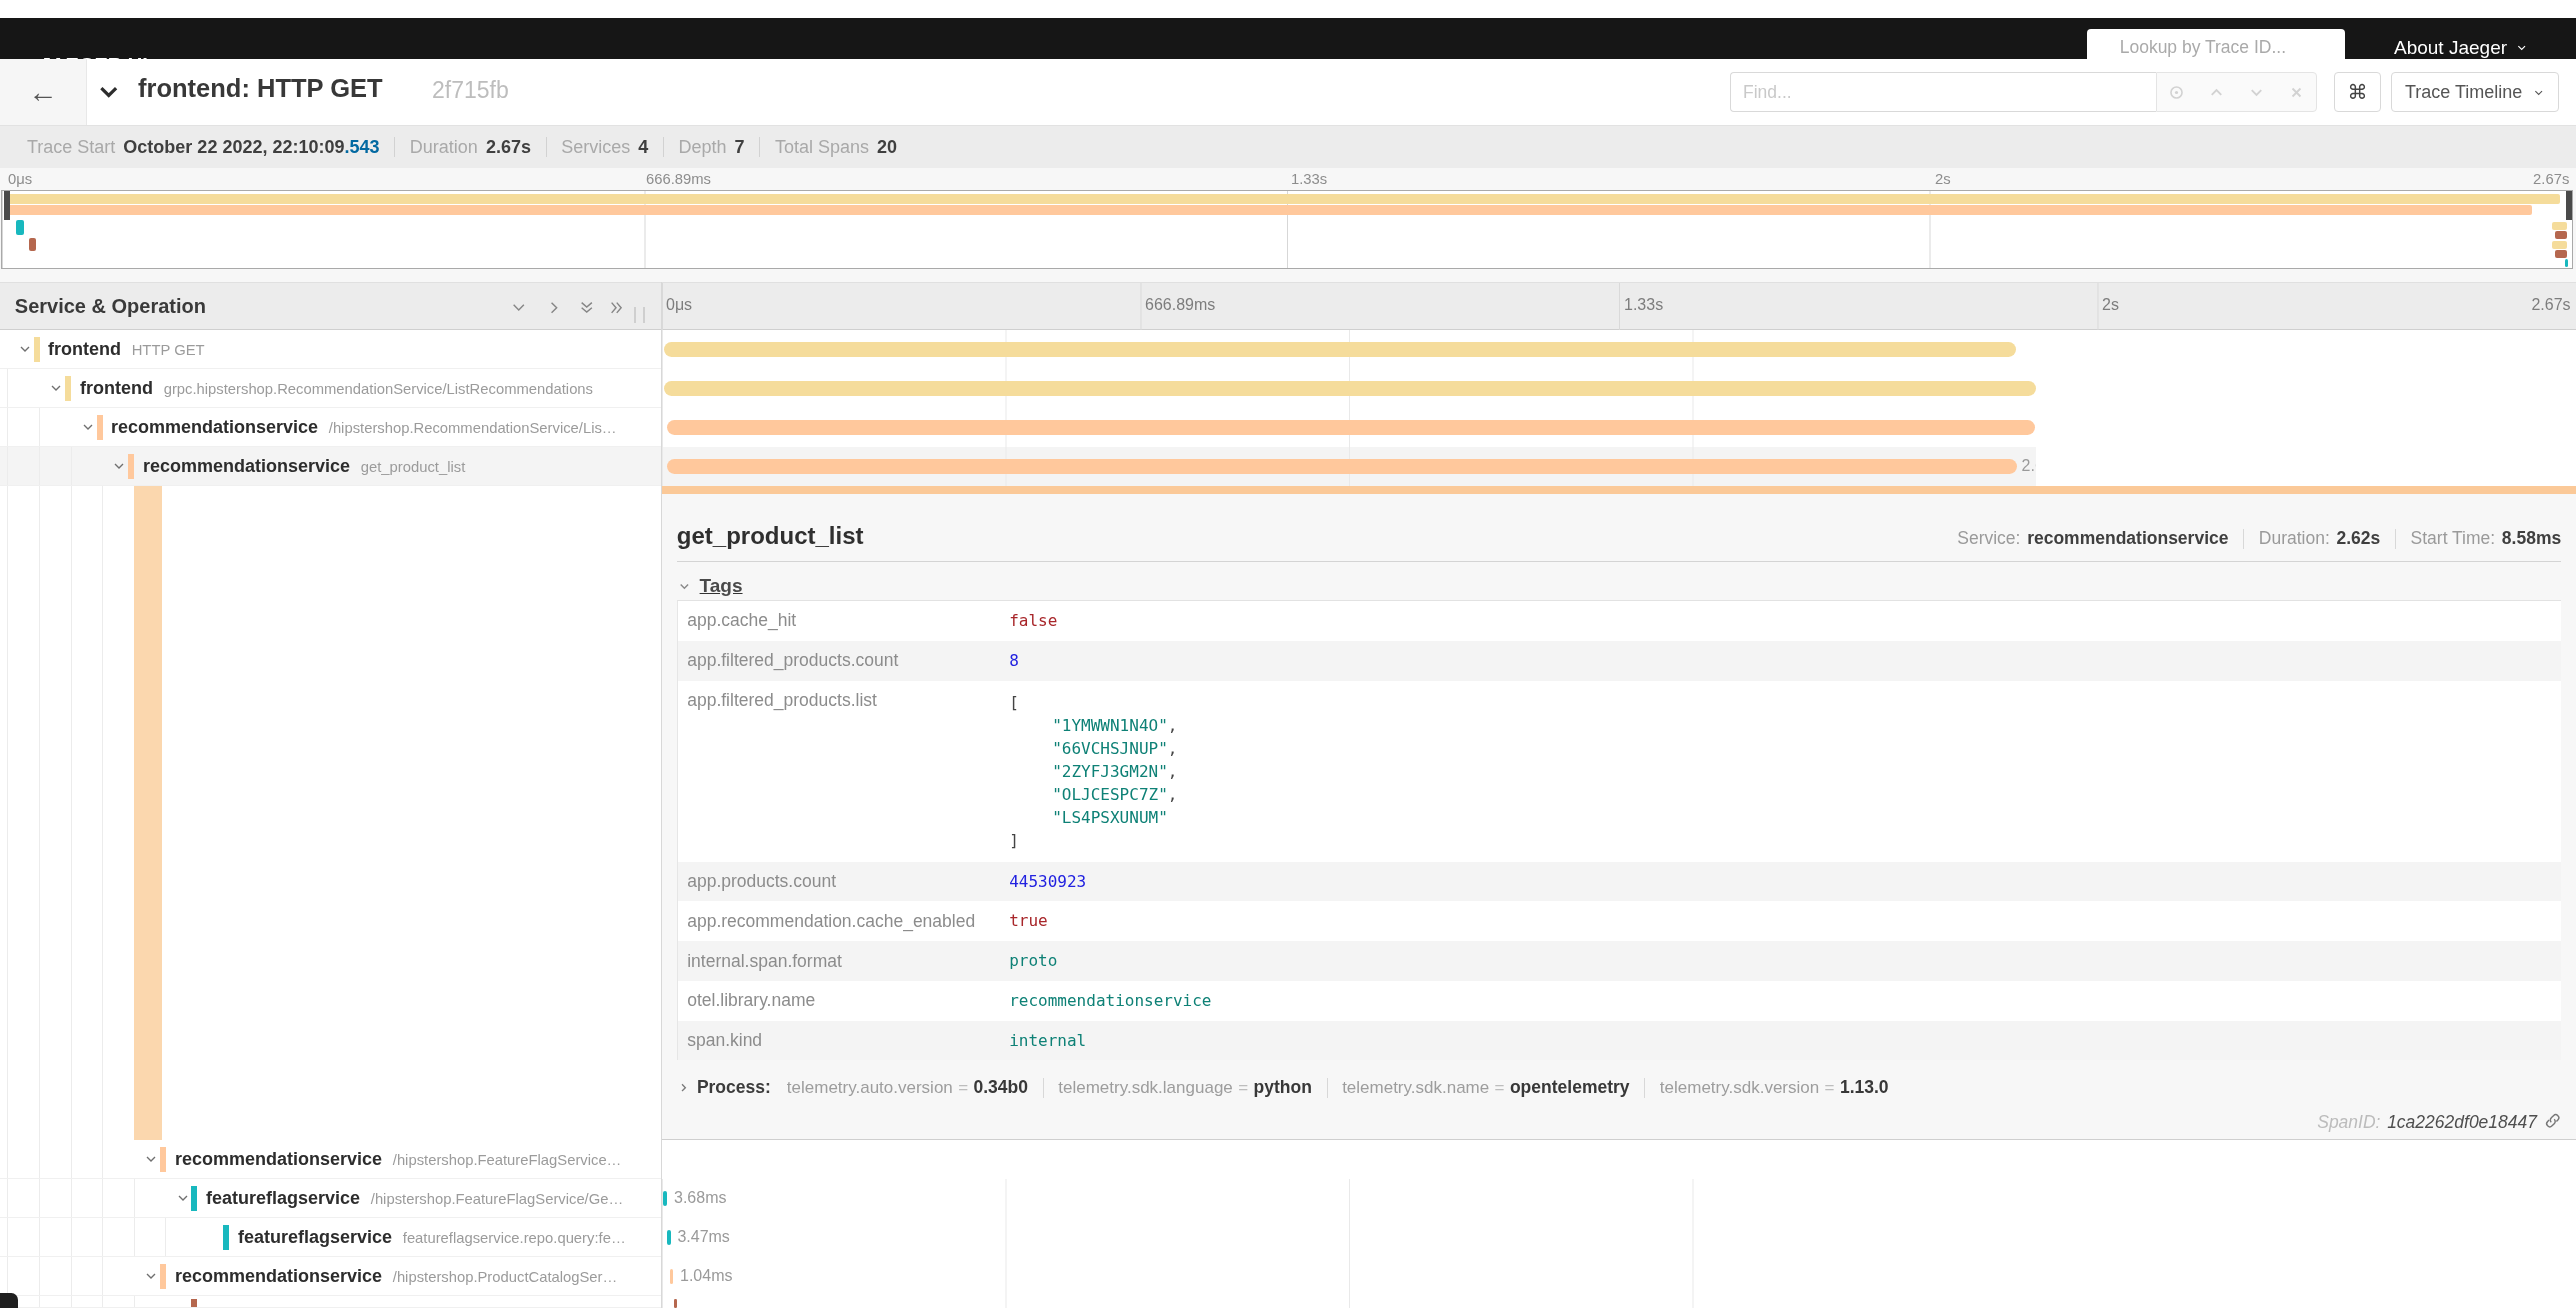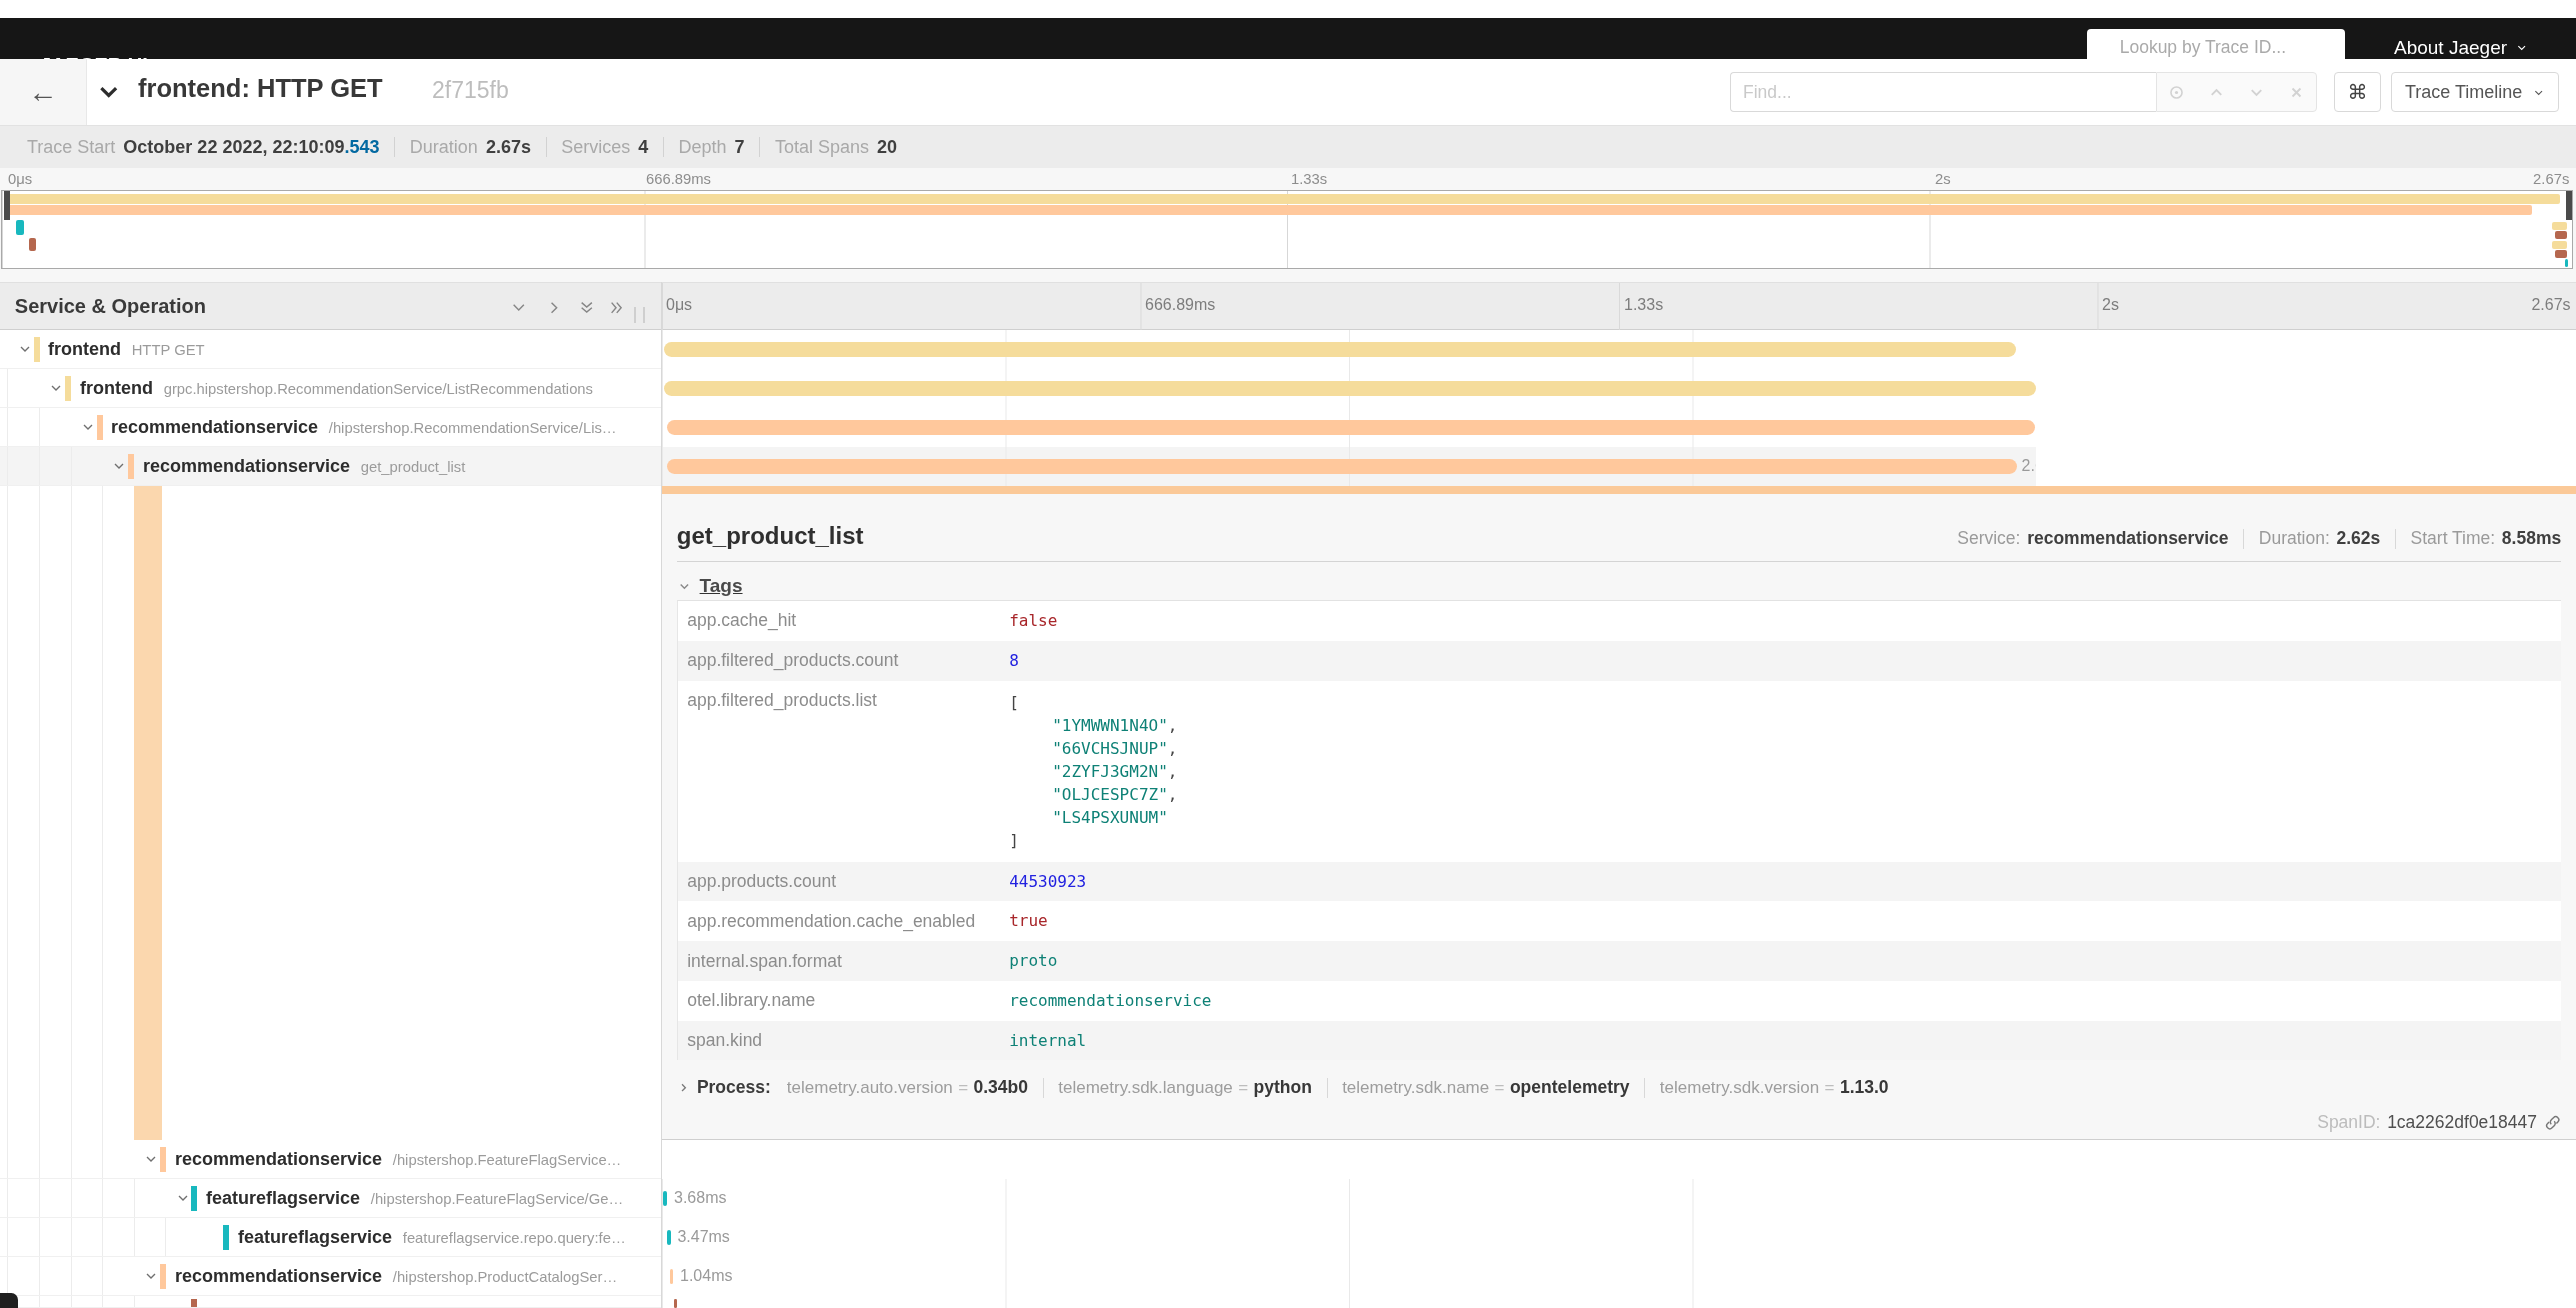--- a/index.html
+++ b/index.html
@@ -115,21 +115,21 @@
   .v-punct{color:#444;}
   .jsonlist{line-height:23px;}
   .jsonlist .ind{padding-left:43px;}
   .proc{position:absolute;left:14.8px;top:591px;display:flex;align-items:center;font-size:17px;}
   .proc .p-ic{width:13.4px;height:13.4px;color:#7a7a7a;margin-right:6.7px;}
   .proc b{color:#3c3c3c;font-size:17.5px;margin-right:16px;}
   .p-item{color:#9d9d9d;display:flex;align-items:center;}
   .p-item .eq{margin:0 5.4px;color:#bdbdbd;}
   .p-item b{margin-right:0;font-weight:bold;color:#383838;}
   .p-sep{width:0.7px;height:20px;background:#d8d8d8;margin:0 14.8px;}
-  .spanid{position:absolute;right:14.8px;top:626px;display:flex;align-items:center;font-size:17.5px;gap:6.7px;}
+  .spanid{position:absolute;right:14.8px;top:626px;display:flex;font-size:17.5px;gap:6.7px;font-style:italic;}
   .spanid .sl{color:#bcbcbc;} .spanid .sv{color:#4f4f4f;}
   .spanid .link-ic{width:17.5px;height:17.5px;color:#777;cursor:pointer;}
 
   .vdivider{position:absolute;left:661px;top:282px;width:0.7px;height:1026px;background:#d8d8d8;}
   .corner-chip{position:absolute;left:-5.4px;top:1293px;width:23px;height:20px;background:#1f1f1f;
                border-radius:0 6.7px 0 0;}
 </style>
 </head>
 <body>
 

